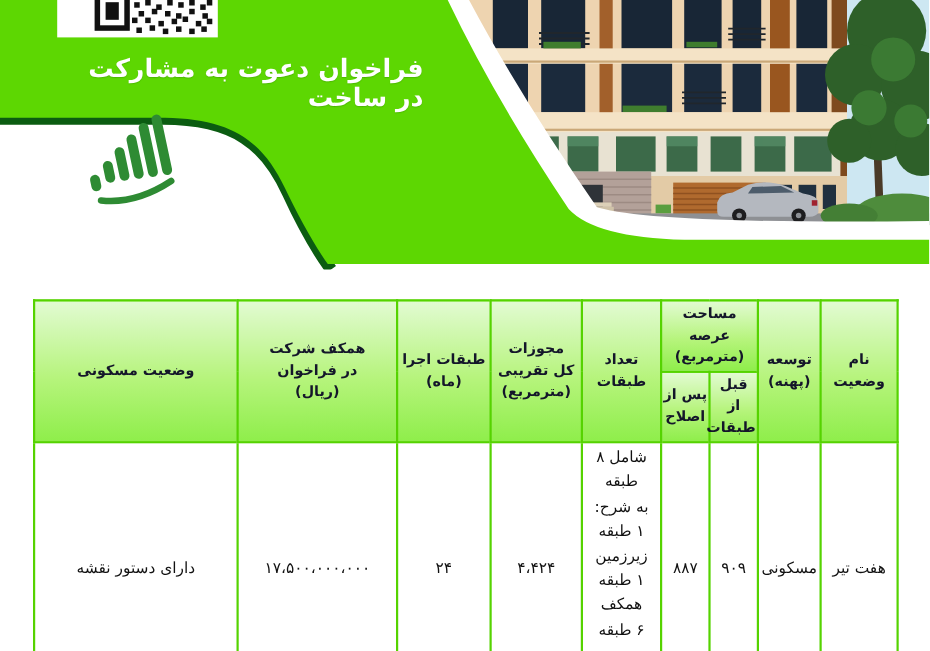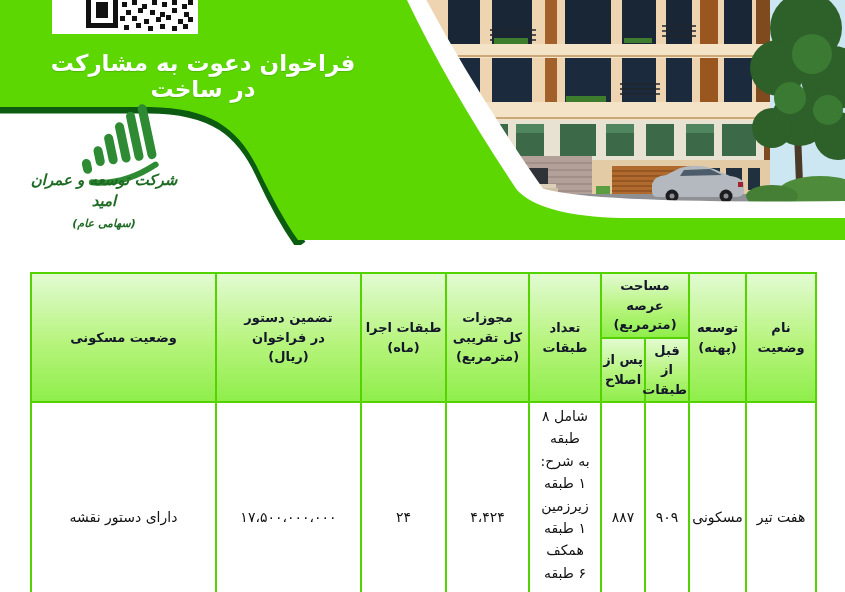--- a/index.html
+++ b/index.html
@@ -4,21 +4,21 @@
 <style>
   html,body{margin:0;padding:0;}
   body{
     width:845px;height:592px;overflow:hidden;background:#ffffff;
     font-family:"DejaVu Sans",sans-serif;position:relative;
   }
   
   .hero{position:relative;width:845px;height:245px;background:#fff;}
   .hero svg.hero-art{position:absolute;left:0;top:0;}
   .hero-title{
-    position:absolute;top:50px;left:36px;width:334px;text-align:center;
+    position:absolute;top:50px;left:51px;width:334px;text-align:right;
     color:#ffffff;font-size:23px;font-weight:bold;direction:rtl;
     letter-spacing:0.5px;text-shadow:0 1px 1px rgba(0,60,0,.18);
   }
   .logo-text{
     position:absolute;top:170px;left:20px;width:168px;text-align:center;
     color:#1e6b24;direction:rtl;
   }
   .logo-name{font-size:15px;font-weight:bold;font-style:italic;line-height:1.4;}
   .logo-type{font-size:11px;font-weight:bold;font-style:italic;margin-top:5px;}
   
@@ -223,24 +223,20 @@
       <rect x="13" y="22" width="9" height="31" rx="4.5"></rect>
       <rect x="26" y="13" width="9" height="41" rx="4.5"></rect>
       <rect x="39" y="5" width="9" height="50" rx="4.5"></rect>
       <rect x="52" y="0" width="9" height="56" rx="4.5"></rect>
       <path d="M-8,66 Q22,76 58,62" stroke="#2e8b33" stroke-width="6" fill="none" stroke-linecap="round"></path>
     </g>
   </svg>
 
   <div class="hero-title">فراخوان دعوت به مشارکت در ساخت</div>
 
-  <div class="logo-text">
-    <div class="logo-name">شرکت توسعه و عمران امید</div>
-    <div class="logo-type">(سهامی عام)</div>
-  </div>
 </div>
 
 <div class="table-wrap">
   <table class="spec">
     <colgroup>
       <col style="width:70px">
         <col style="width:57px">
         <col style="width:44px">
       <col style="width:44px">
         <col style="width:72px">
@@ -256,21 +252,21 @@
 (پهنه)</th>
         <th colspan="2">مساحت عرصه
 (مترمربع)</th>
         <th rowspan="2">تعداد
 طبقات</th>
         <th rowspan="2">مجوزات
 کل تقریبی
 (مترمربع)</th>
         <th rowspan="2">طبقات اجرا
 (ماه)</th>
-        <th rowspan="2">تضمین دستور
+        <th rowspan="2">همکف شرکت
 در فراخوان
 (ریال)</th>
         <th rowspan="2">وضعیت مسکونی</th>
       </tr>
       <tr class="head-row-2">
         <th>قبل از
 طبقات</th>
         <th>پس از
 اصلاح</th>
       </tr>

